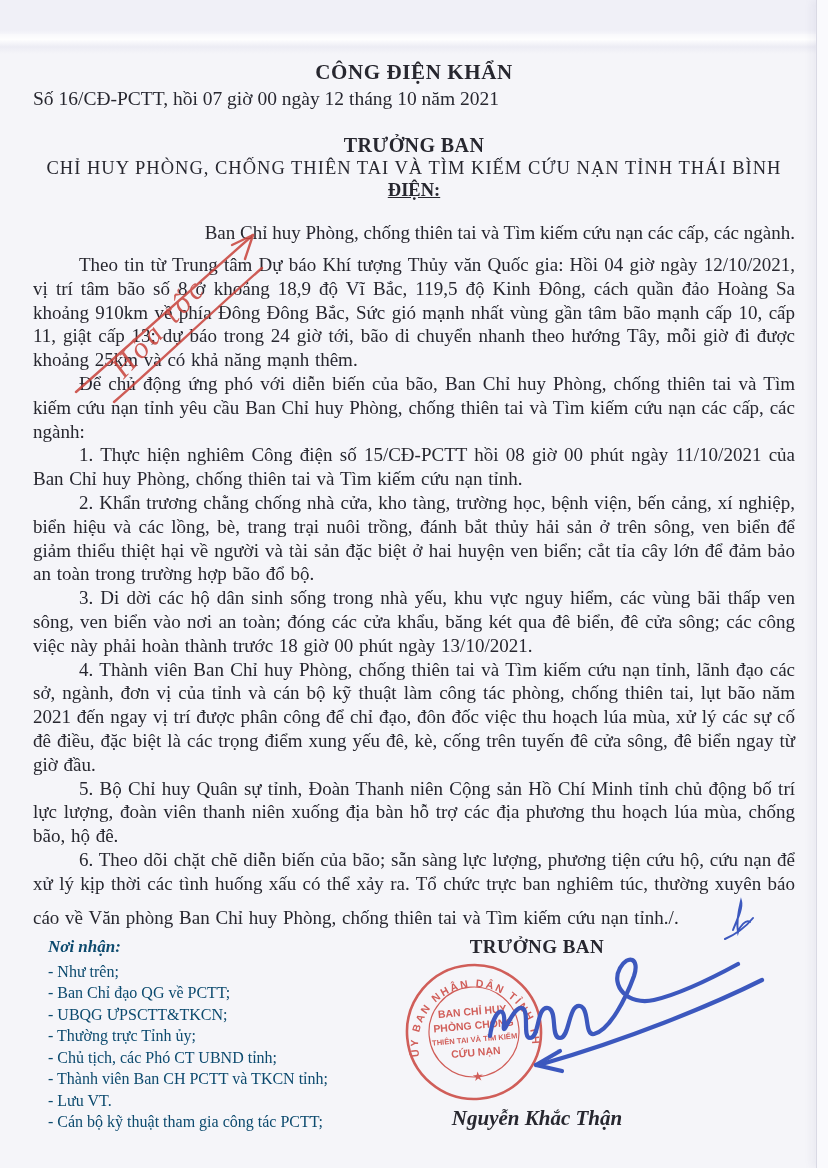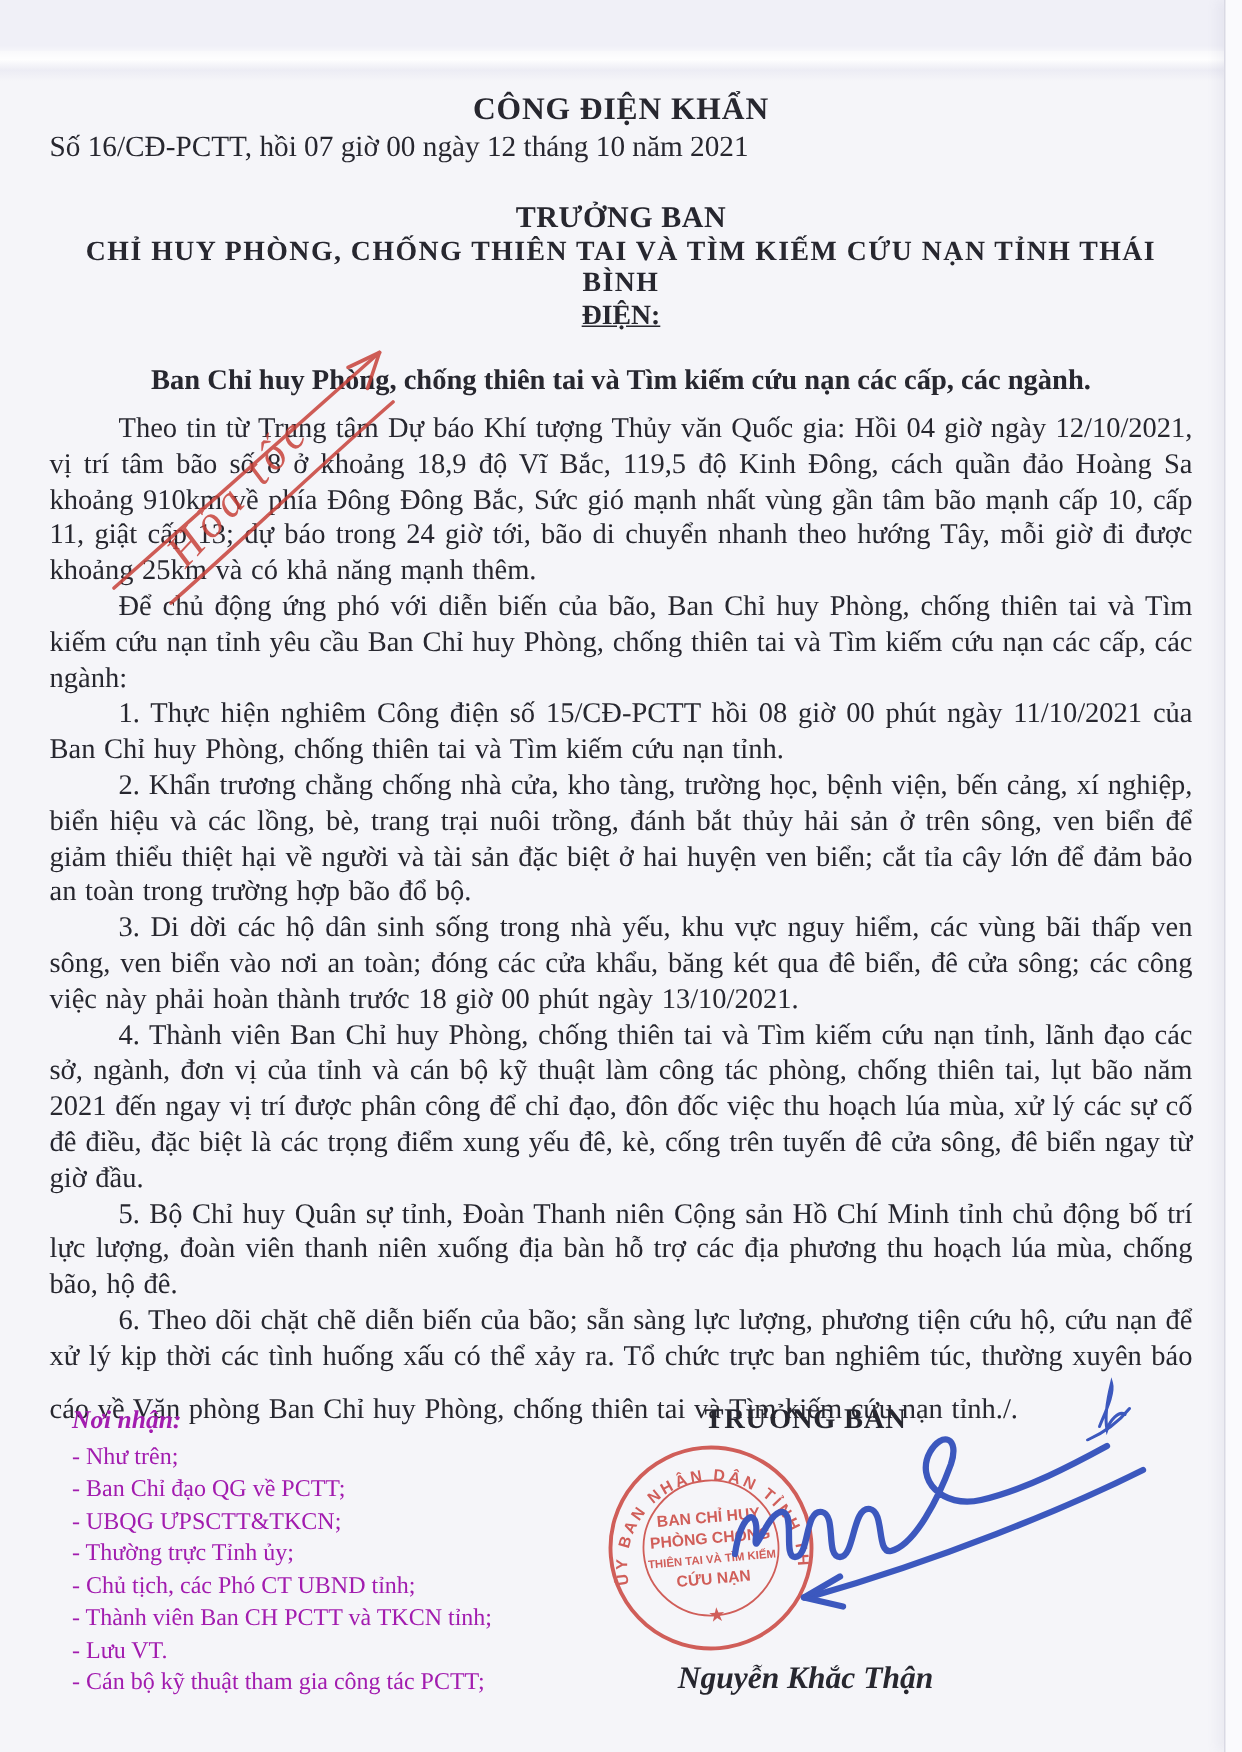--- a/index.html
+++ b/index.html
@@ -16,30 +16,30 @@
   }
   .scan-edge {
     position:absolute; top:0; right:0; width:11px; height:100%;
     background:#fafafd; border-left:1px solid #d9d9e4;
     box-shadow:-5px 0 7px rgba(110,110,150,.07);
   }
   .doc { position:absolute; left:33px; top:60px; width:762px; }
   .doc-title   { text-align:center; font-weight:bold; font-size:21px; letter-spacing:.6px; }
   .doc-number  { text-align:left; font-size:19.5px; margin-top:3px; }
   .issuer-title{ text-align:center; font-weight:bold; font-size:20px; margin-top:24px; letter-spacing:.4px; }
-  .issuer-org  { text-align:center; font-weight:bold; font-size:18.5px; margin-top:1px; letter-spacing:1px; }
+  .issuer-org  { text-align:center; font-weight:normal; font-size:18.5px; margin-top:1px; letter-spacing:1px; }
   .dispatch-label { text-align:center; font-weight:bold; font-size:18.5px; margin-top:1px;text-decoration:underline; }
-  .to-line     { text-align:center; font-weight:bold; font-size:19px; margin-top:21px; }
+  .to-line     { text-align:right; font-weight:normal; font-size:19px; margin-top:21px; }
   .body-par {
     font-size:19px; line-height:23.8px; text-align:justify;
     text-indent:46px; margin:0; word-spacing:1px;
   }
   .body-par.first { margin-top:9px; }
   .pen-initial { display:inline-block; vertical-align:-16px; margin-left:-4px; }
-  .recipients { position:absolute; left:48px; top:936px; font-size:16px; line-height:21.5px; color:#a21caf; }
+  .recipients { position:absolute; left:48px; top:936px; font-size:16px; line-height:21.5px; color:#0c4a6e; }
   .recipients-heading { font-weight:bold; font-style:italic; font-size:17px; margin-bottom:3px; }
   .recipients ul { list-style:none; margin:0; padding:0; }
   .sign-title { position:absolute; left:372px; top:936px; width:330px; text-align:center; font-weight:bold; font-size:19px; letter-spacing:.5px; }
   .sign-name  { position:absolute; left:372px; top:1106px; width:330px; text-align:center; font-weight:bold; font-size:21px;font-style:italic; }
   .stamp-wrap { position:absolute; left:394px; top:952px; width:160px; height:160px; transform:rotate(-5deg); opacity:.88; }
   .sig-wrap   { position:absolute; left:466px; top:946px; width:330px; height:140px; }
   .note-wrap  { position:absolute; left:56px; top:210px; width:234px; height:198px; opacity:.85; }
 </style>
 </head>
 <body>

